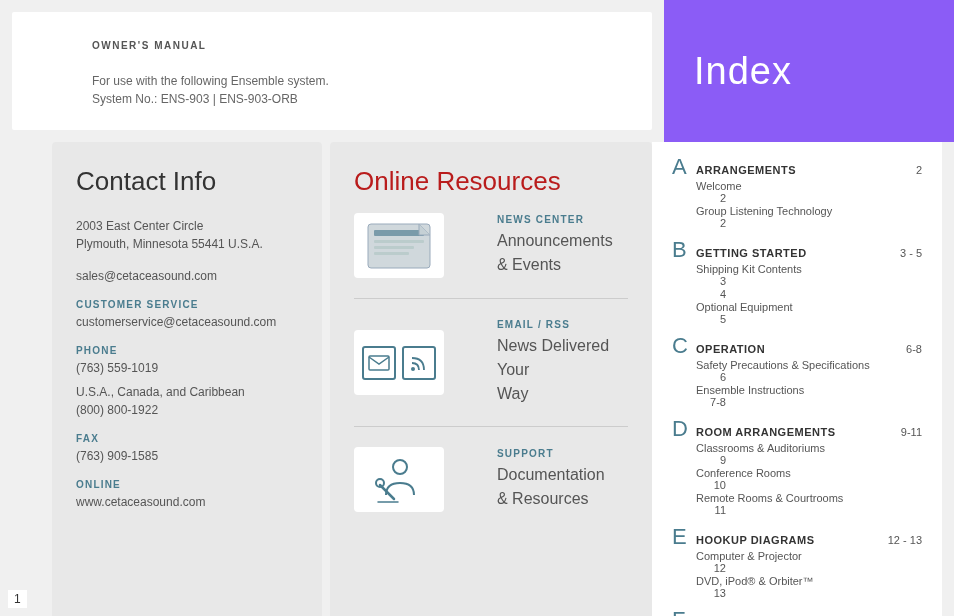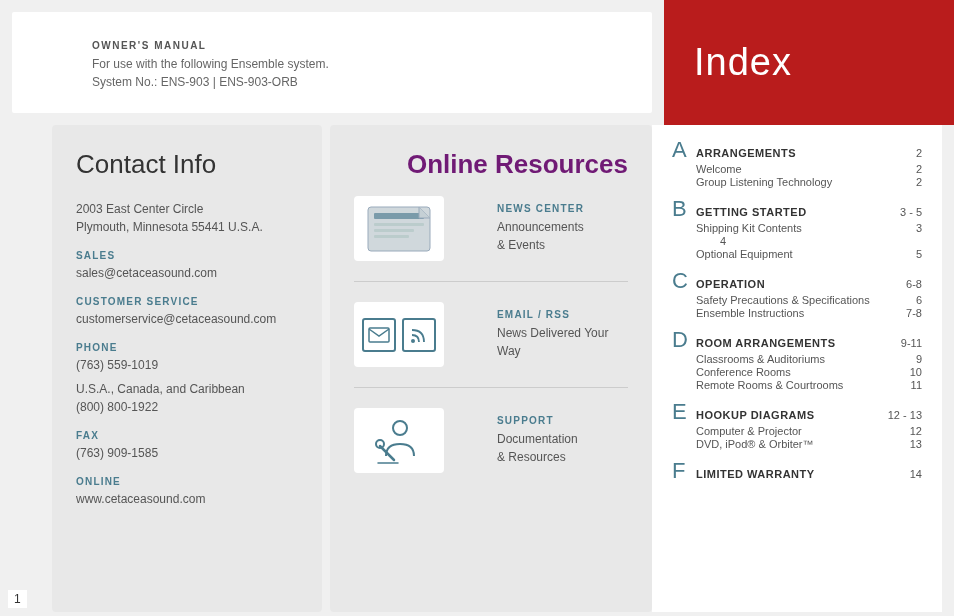--- a/index.html
+++ b/index.html
@@ -25,32 +25,32 @@
       margin: 12px 12px 12px 12px;
       border-radius: 2px;
     }
 
     .manual-info .owners-manual {
       font-size: 10px;
       font-weight: bold;
       letter-spacing: 1.5px;
       color: #555;
       text-transform: uppercase;
-      margin-bottom: 4px;
+      margin-bottom: 21px;
     }
 
     .manual-info .description {
       font-size: 12px;
       color: #666;
       line-height: 1.5;
     }
 
     .index-header {
       width: 290px;
-      background: #b91c1c;
+      background: #8b5cf6;
       display: flex;
       align-items: center;
       padding: 0 30px;
       margin: 0;
     }
 
     .index-header h1 {
       color: white;
       font-size: 38px;
       font-weight: 300;
@@ -109,24 +109,24 @@
 
     .online-resources-box {
       background: #e8e8e8;
       border-radius: 4px;
       padding: 24px 24px;
       flex: 1;
     }
 
     .online-resources-box h2 {
       font-size: 26px;
-      font-weight: 700;
-      color: #701a75;
+      font-weight: 400;
+      color: #b91c1c;
       margin-bottom: 16px;
-      text-align: right;
+      text-align: left;
     }
 
     .resource-item {
       display: flex;
       align-items: center;
       margin-bottom: 20px;
       padding-bottom: 20px;
       border-bottom: 1px solid #ccc;
       gap: 37px;
     }
@@ -154,21 +154,21 @@
     .resource-text .resource-title {
       font-size: 10px;
       font-weight: bold;
       letter-spacing: 1.2px;
       color: #4a7c8e;
       text-transform: uppercase;
       margin-bottom: 4px;
     }
 
     .resource-text .resource-desc {
-      font-size: 12px;
+      font-size: 16px;
       color: #555;
       line-height: 1.5;
     }
 
     
     .index-panel {
       width: 290px;
       background: white;
       padding: 14px 20px;
       flex-shrink: 0;
@@ -207,20 +207,21 @@
       color: #555;
       min-width: 30px;
       text-align: right;
     }
 
     .index-sub-row {
       display: flex;
       align-items: flex-start;
       padding-left: 24px;
       margin-bottom: 1px;
+      flex-direction: column;
     }
 
     .index-sub-title {
       font-size: 11px;
       color: #555;
       flex: 1;
     }
 
     .index-sub-page {
       font-size: 11px;
@@ -280,21 +281,20 @@
 
     <div class="contact-info-box">
       <h2>Contact Info</h2>
 
       <div class="contact-section">
         <div class="contact-value">2003 East Center Circle</div>
         <div class="contact-value">Plymouth, Minnesota  55441 U.S.A.</div>
       </div>
 
       <div class="contact-section">
-        <div class="contact-label">SALES</div>
         <div class="contact-value">sales@cetaceasound.com</div>
       </div>
 
       <div class="contact-section">
         <div class="contact-label">CUSTOMER SERVICE</div>
         <div class="contact-value">customerservice@cetaceasound.com</div>
       </div>
 
       <div class="contact-section">
         <div class="contact-label">PHONE</div>

